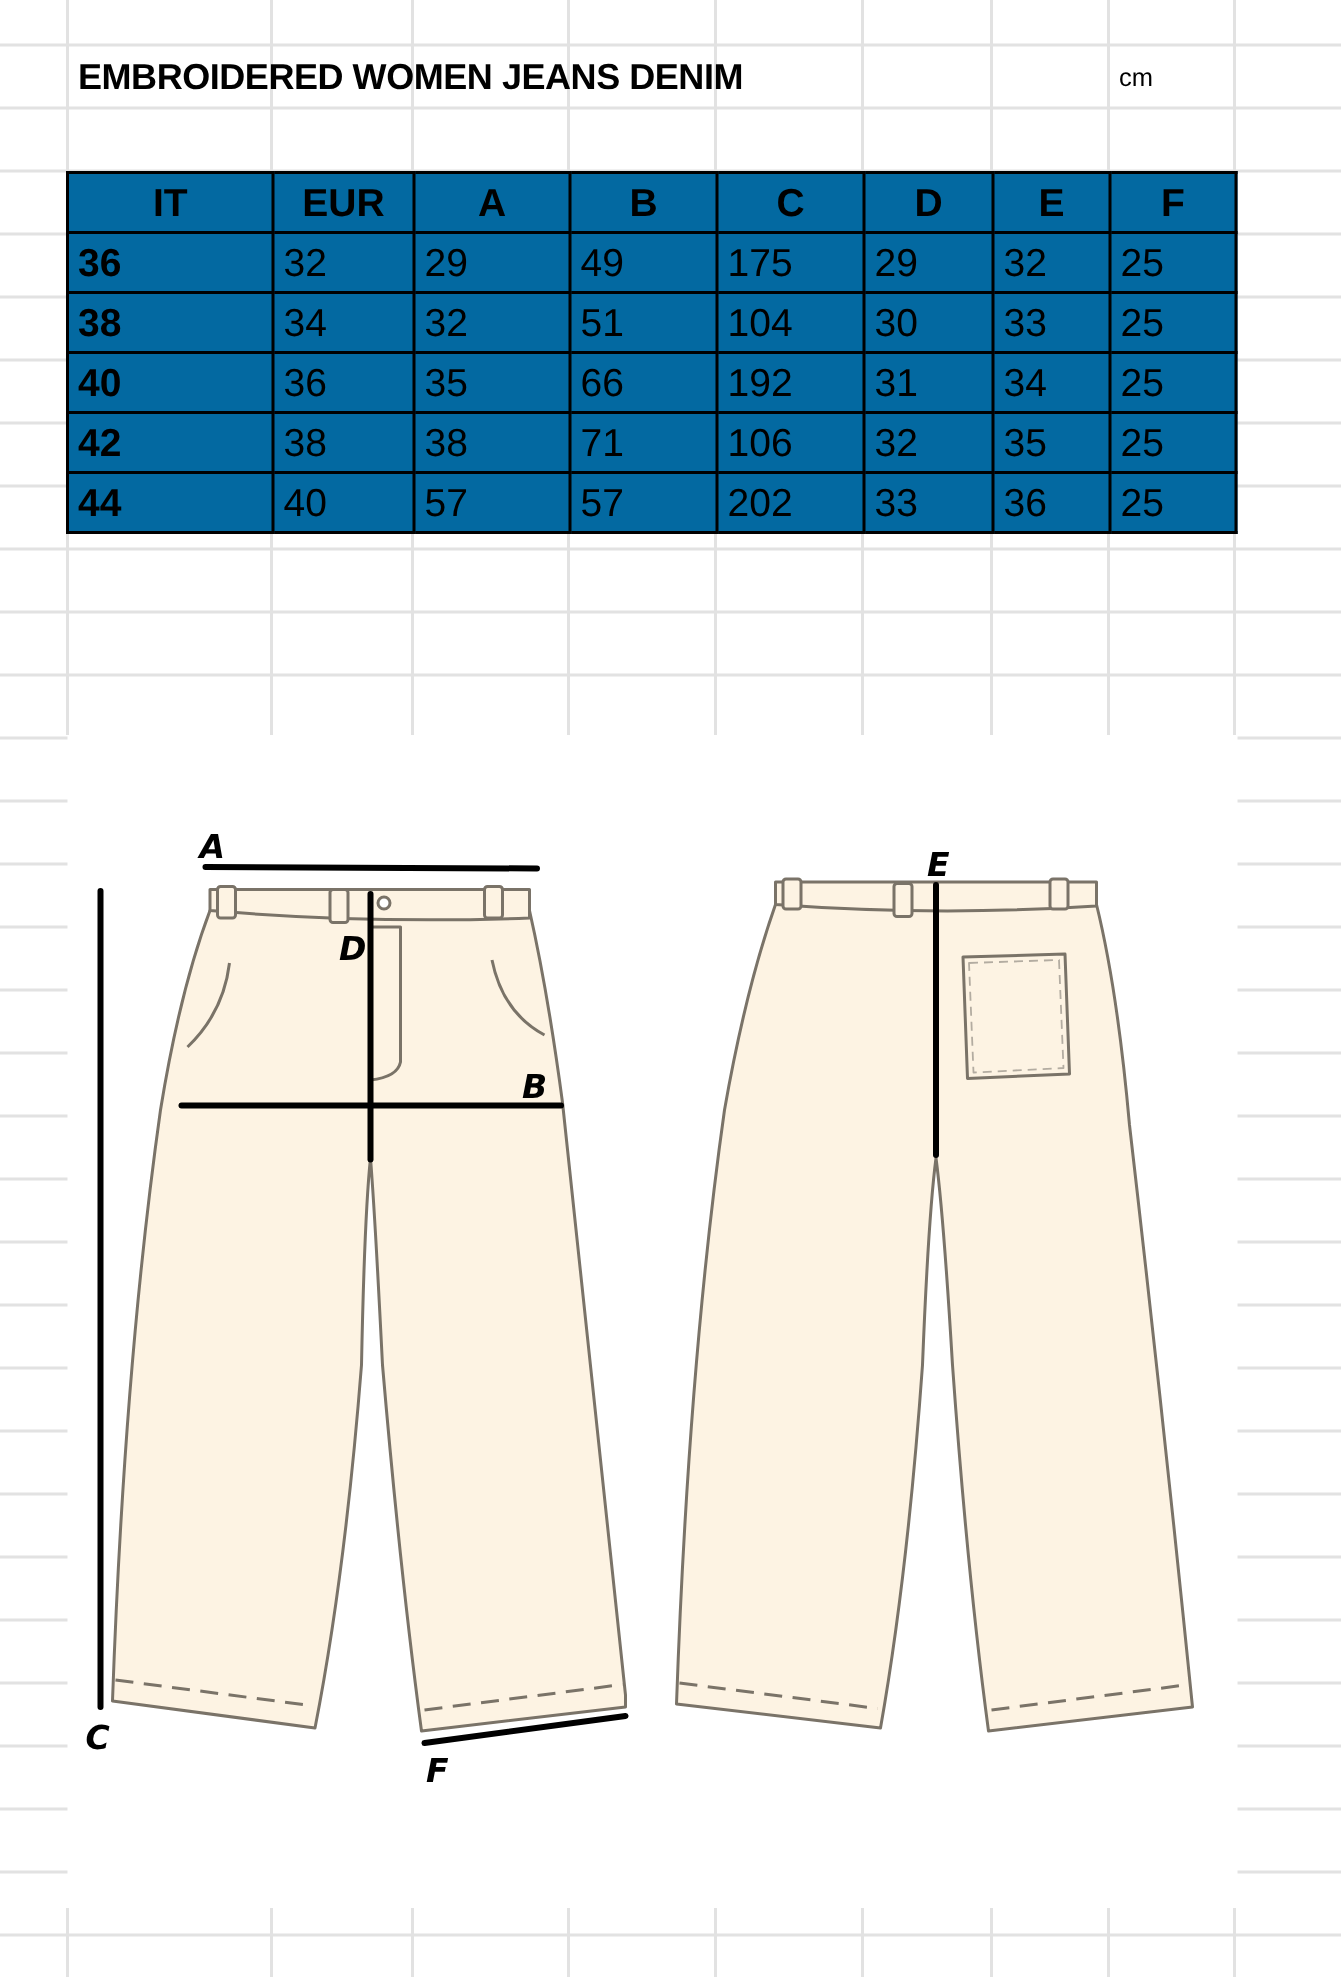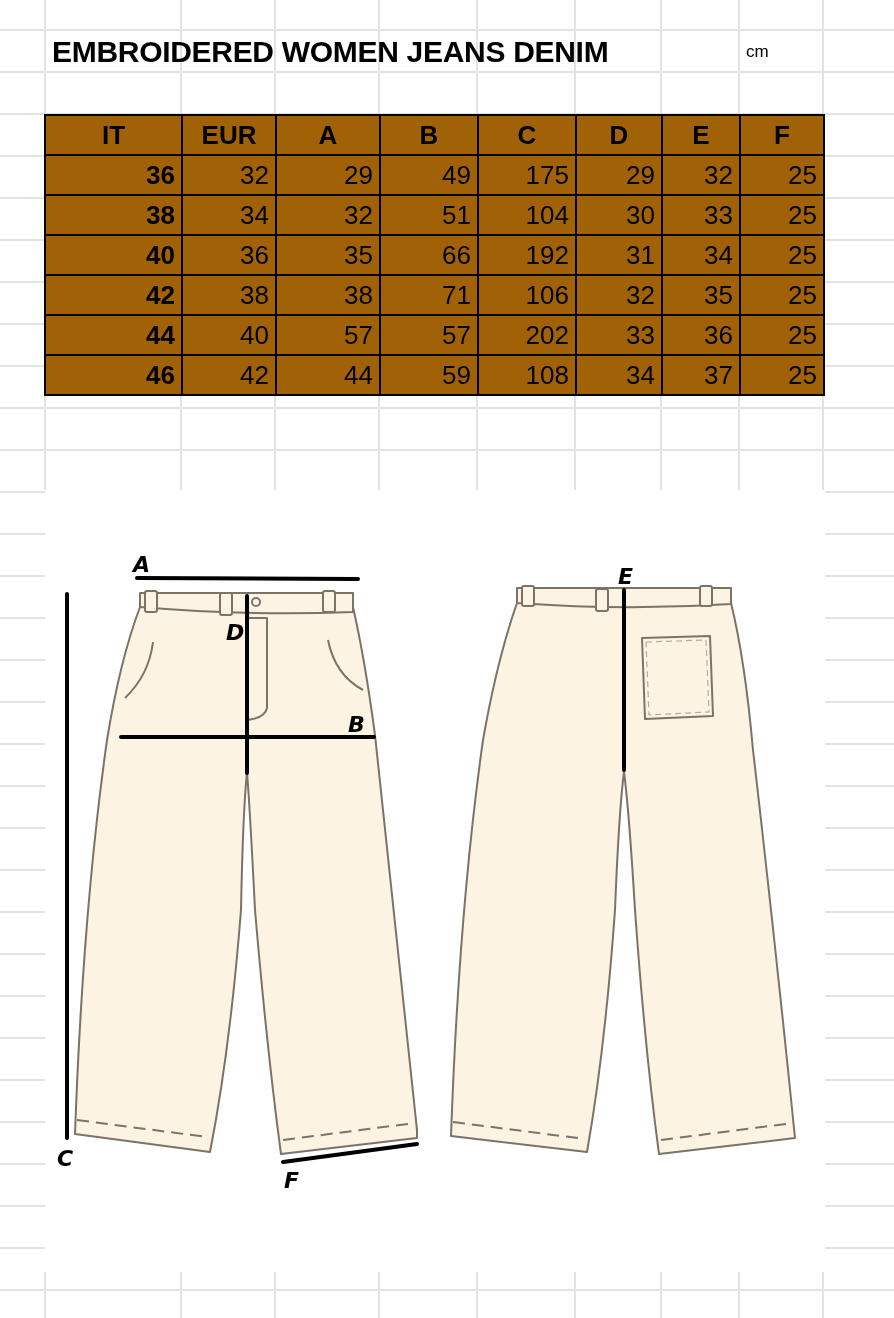--- a/index.html
+++ b/index.html
@@ -1,27 +1,27 @@
 <!DOCTYPE html>
 <html><head>
 <meta charset="utf-8">
 <style>
   html, body { margin: 0; padding: 0; background: #ffffff; }
   body { width: 894px; height: 1318px; position: relative; overflow: hidden;
          font-family: "Liberation Sans", sans-serif; color: #000; }
   .grid { position: absolute; left: 0; top: 0; width: 894px; height: 1318px; }
-  .title { position: absolute; left: 52px; top: 36px; font-weight: bold; font-size: 30px;
+  .title { position: absolute; left: 52px; top: 36px; font-weight: bold; font-size: 24px;
            letter-spacing: -0.3px; white-space: nowrap; line-height: 32px; }
   .unit { position: absolute; left: 746px; top: 36px; font-size: 17px; line-height: 32px; }
   table.sizes { position: absolute; left: 44px; top: 114px; border-collapse: collapse;
-                font-size: 26px; background: #a16207; }
+                font-size: 26px; background: #0369a1; }
   table.sizes th, table.sizes td { border: 2px solid #000; padding: 0 6px; height: 38px;
                 box-sizing: border-box; line-height: 38px; }
   table.sizes th { font-weight: bold; text-align: center; }
-  table.sizes td { text-align: right; }
+  table.sizes td { }
   table.sizes td.it { font-weight: bold; }
   .drawing { position: absolute; left: 45px; top: 490px; width: 780px; height: 782px; background: #fff; }
   .drawing svg { position: absolute; left: 0; top: 0; }
 </style>
 </head>
 <body>
 
 <svg class="grid" width="894" height="1318" viewBox="0 0 894 1318">
   <g stroke="#e2e2e2" stroke-width="2">
 
@@ -149,30 +149,20 @@
     <tr>
       <td class="it">44</td>
       <td>40</td>
       <td>57</td>
       <td>57</td>
       <td>202</td>
       <td>33</td>
       <td>36</td>
       <td>25</td>
     </tr>
-    <tr>
-      <td class="it">46</td>
-      <td>42</td>
-      <td>44</td>
-      <td>59</td>
-      <td>108</td>
-      <td>34</td>
-      <td>37</td>
-      <td>25</td>
-    </tr>
   </tbody>
 </table>
 
 <div class="drawing">
   <svg width="780" height="782" viewBox="0 0 780 782" font-family="DejaVu Sans, sans-serif">
 
     <g stroke="#7a7368" stroke-width="2" fill="#fdf3e3" stroke-linejoin="round">
 
       <path d="M95 117 L 308 117 Q 320 170 330 245 Q 350 430 372 640 L 372 648 L 236 664 Q 222 560 210 420 Q 205 320 202 282 Q 198 320 196 420 Q 185 560 165 662 L 30 644 Q 38 420 62 250 Q 75 170 95 117 Z"></path>
 

